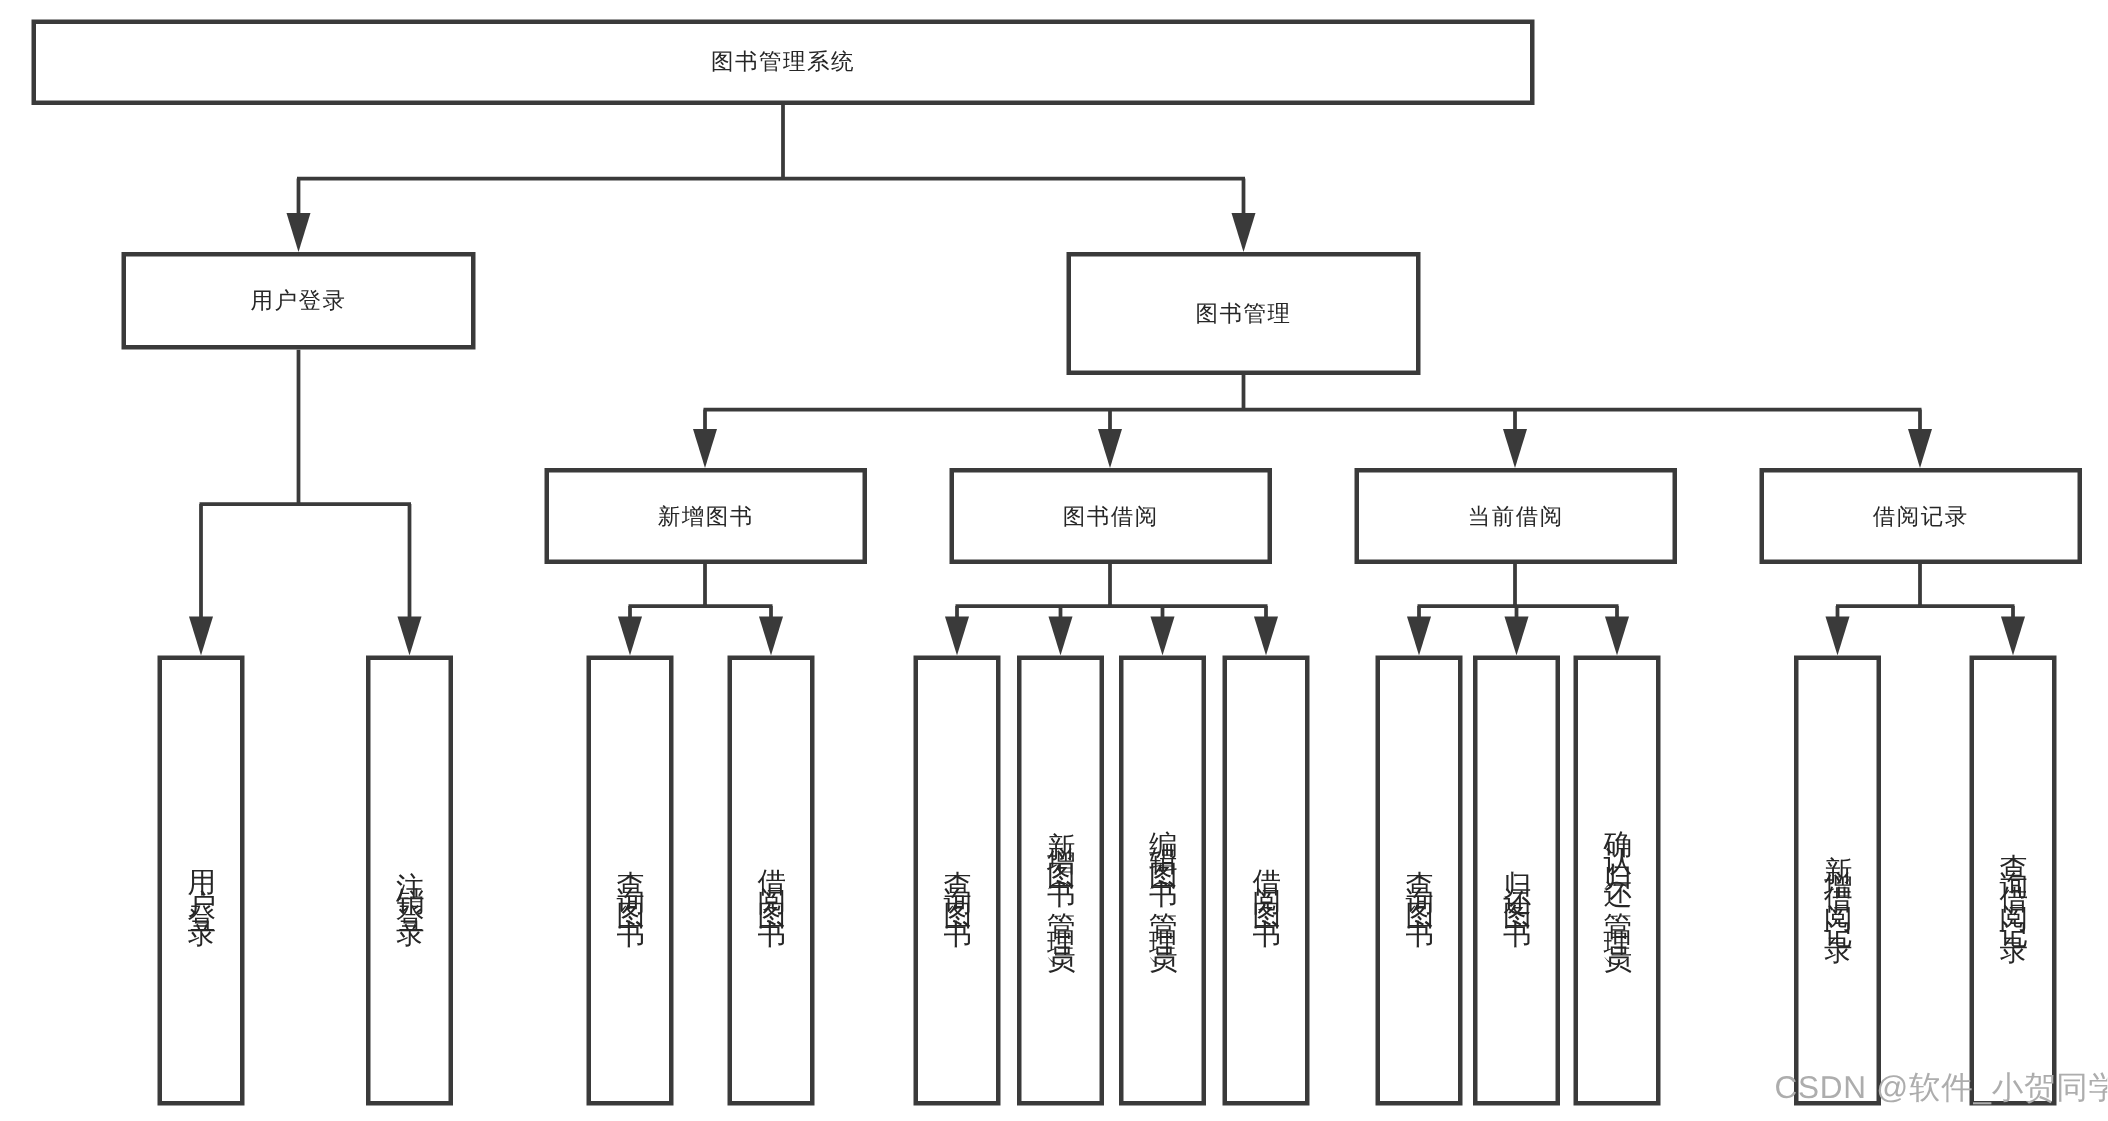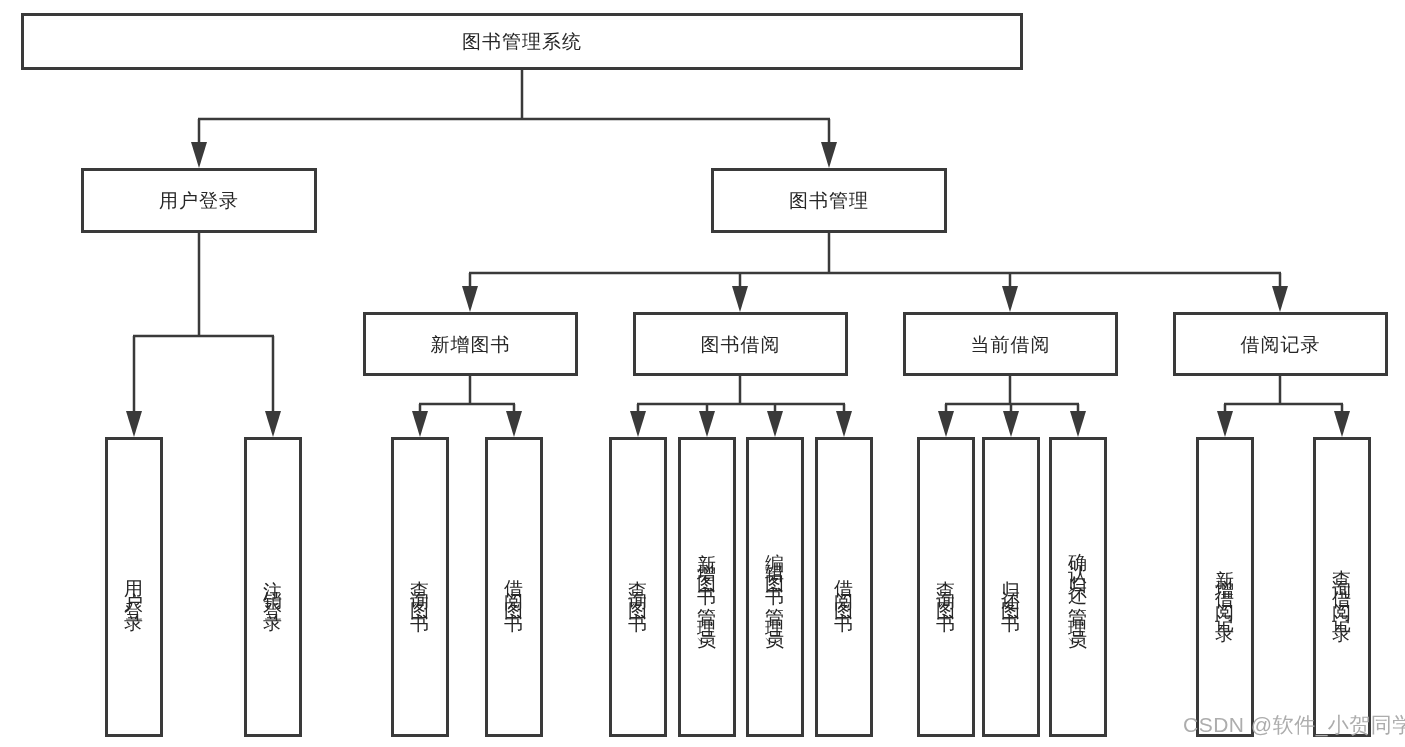--- a/index.html
+++ b/index.html
@@ -27,21 +27,21 @@
     box-sizing: border-box;
     border: 3px solid #3a3a3a;
     background: #ffffff;
     display: flex;
     align-items: center;
     justify-content: center;
     color: #262626;
     z-index: 2;
   }
   .h-label {
-    font-size: 19px;
+    font-size: 15px;
     letter-spacing: 1px;
     white-space: nowrap;
     line-height: 1;
   }
   .v-node {
     width: 58px;
     height: 300px;
     top: 437px;
   }
   .v-label {
@@ -113,21 +113,21 @@
     <polygon class="arrow" points="1334,411 1350,411 1342,437"></polygon>
   </svg>
 
   <div class="node" style="left:21px; top:13px; width:1002px; height:57px;">
     <span class="h-label">图书管理系统</span>
   </div>
 
   <div class="node" style="left:81px; top:168px; width:236px; height:65px;">
     <span class="h-label">用户登录</span>
   </div>
-  <div class="node" style="left:711px; top:168px; width:236px; height:65px;">
+  <div class="node" style="left:711px; top:168px; width:236px; height:82px;">
     <span class="h-label">图书管理</span>
   </div>
 
   <div class="node" style="left:363px; top:312px; width:215px; height:64px;">
     <span class="h-label">新增图书</span>
   </div>
   <div class="node" style="left:633px; top:312px; width:215px; height:64px;text-align:right;">
     <span class="h-label">图书借阅</span>
   </div>
   <div class="node" style="left:1173px; top:312px; width:215px; height:64px;">

